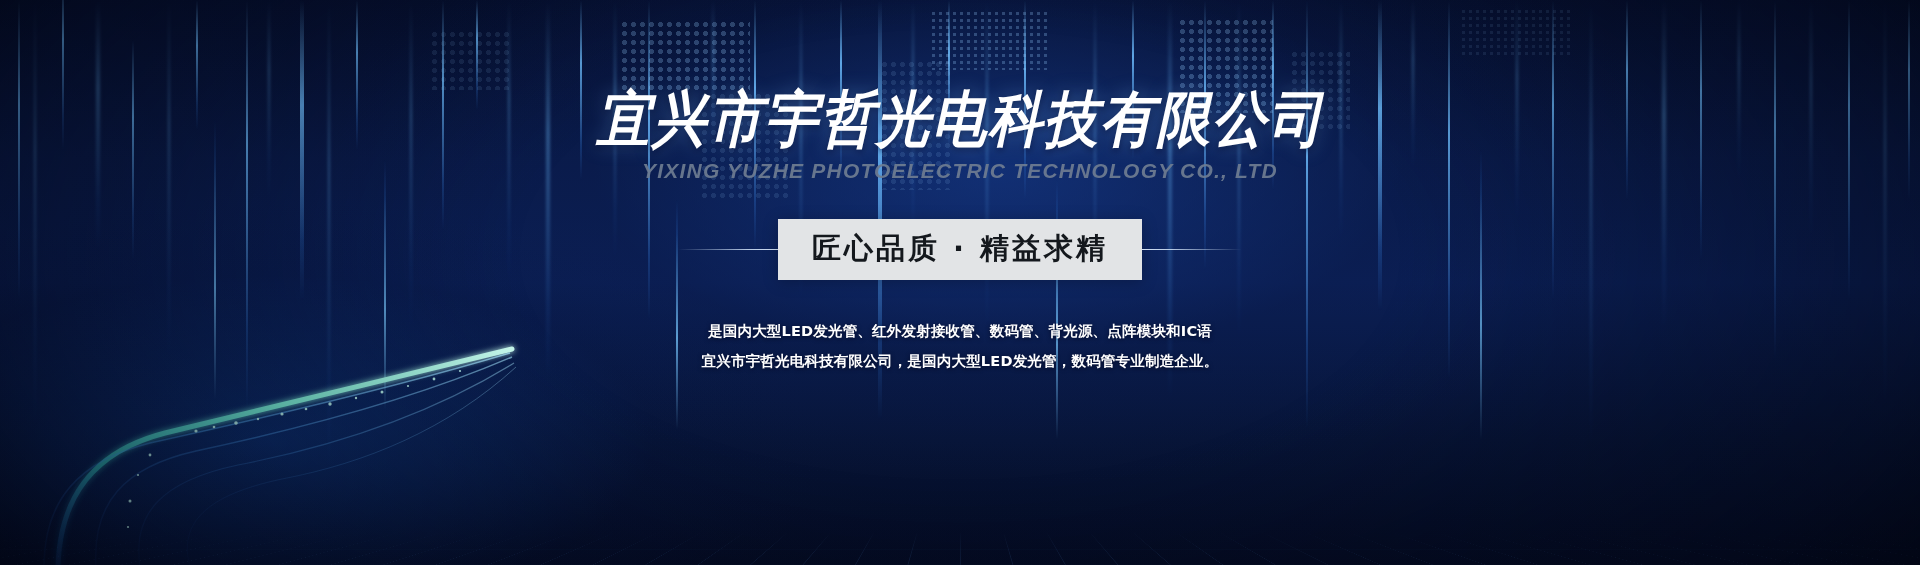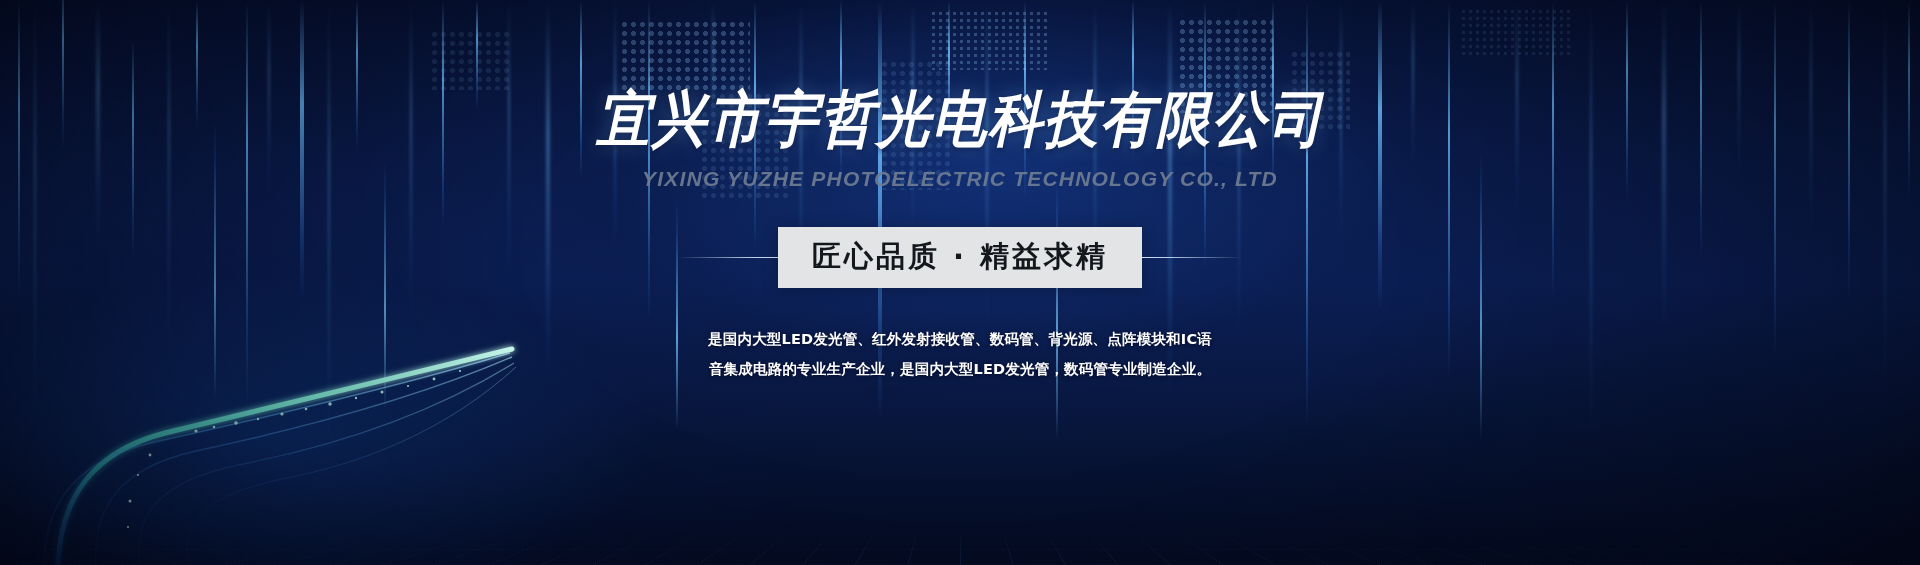--- a/index.html
+++ b/index.html
@@ -77,21 +77,21 @@
     letter-spacing:2px;
     color:#ffffff;
     line-height:1.05;
     text-shadow:0 0 18px rgba(120,190,255,0.35), 0 2px 6px rgba(0,10,40,0.6);
     transform:scaleY(1.12);
     transform-origin:center top;
     white-space:nowrap;
   }
 
   .title-en {
-    margin-top:22px;
+    margin-top:14px;
     font-family:"Liberation Sans", sans-serif;
     font-size:21px;
     font-weight:bold;
     font-style:italic;
     letter-spacing:1.2px;
     color:#6f7d92;
     opacity:.92;
     white-space:nowrap;
   }
 
@@ -267,17 +267,17 @@
     <div class="title-en">YIXING YUZHE PHOTOELECTRIC TECHNOLOGY CO., LTD</div>
 
     <div class="slogan-row">
       <div class="slogan-line"></div>
       <div class="slogan-box">匠心品质 · 精益求精</div>
       <div class="slogan-line right"></div>
     </div>
 
     <div class="desc">
       <p>是国内大型LED发光管、红外发射接收管、数码管、背光源、点阵模块和IC语</p>
-      <p>音集成电路的专业生产企业，是国内大型LED发光管，数码管专业制造企业。</p>
+      <p>宜兴市宇哲光电科技有限公司，是国内大型LED发光管，数码管专业制造企业。</p>
     </div>
   </div>
 
 </div>
 
 </body></html>

